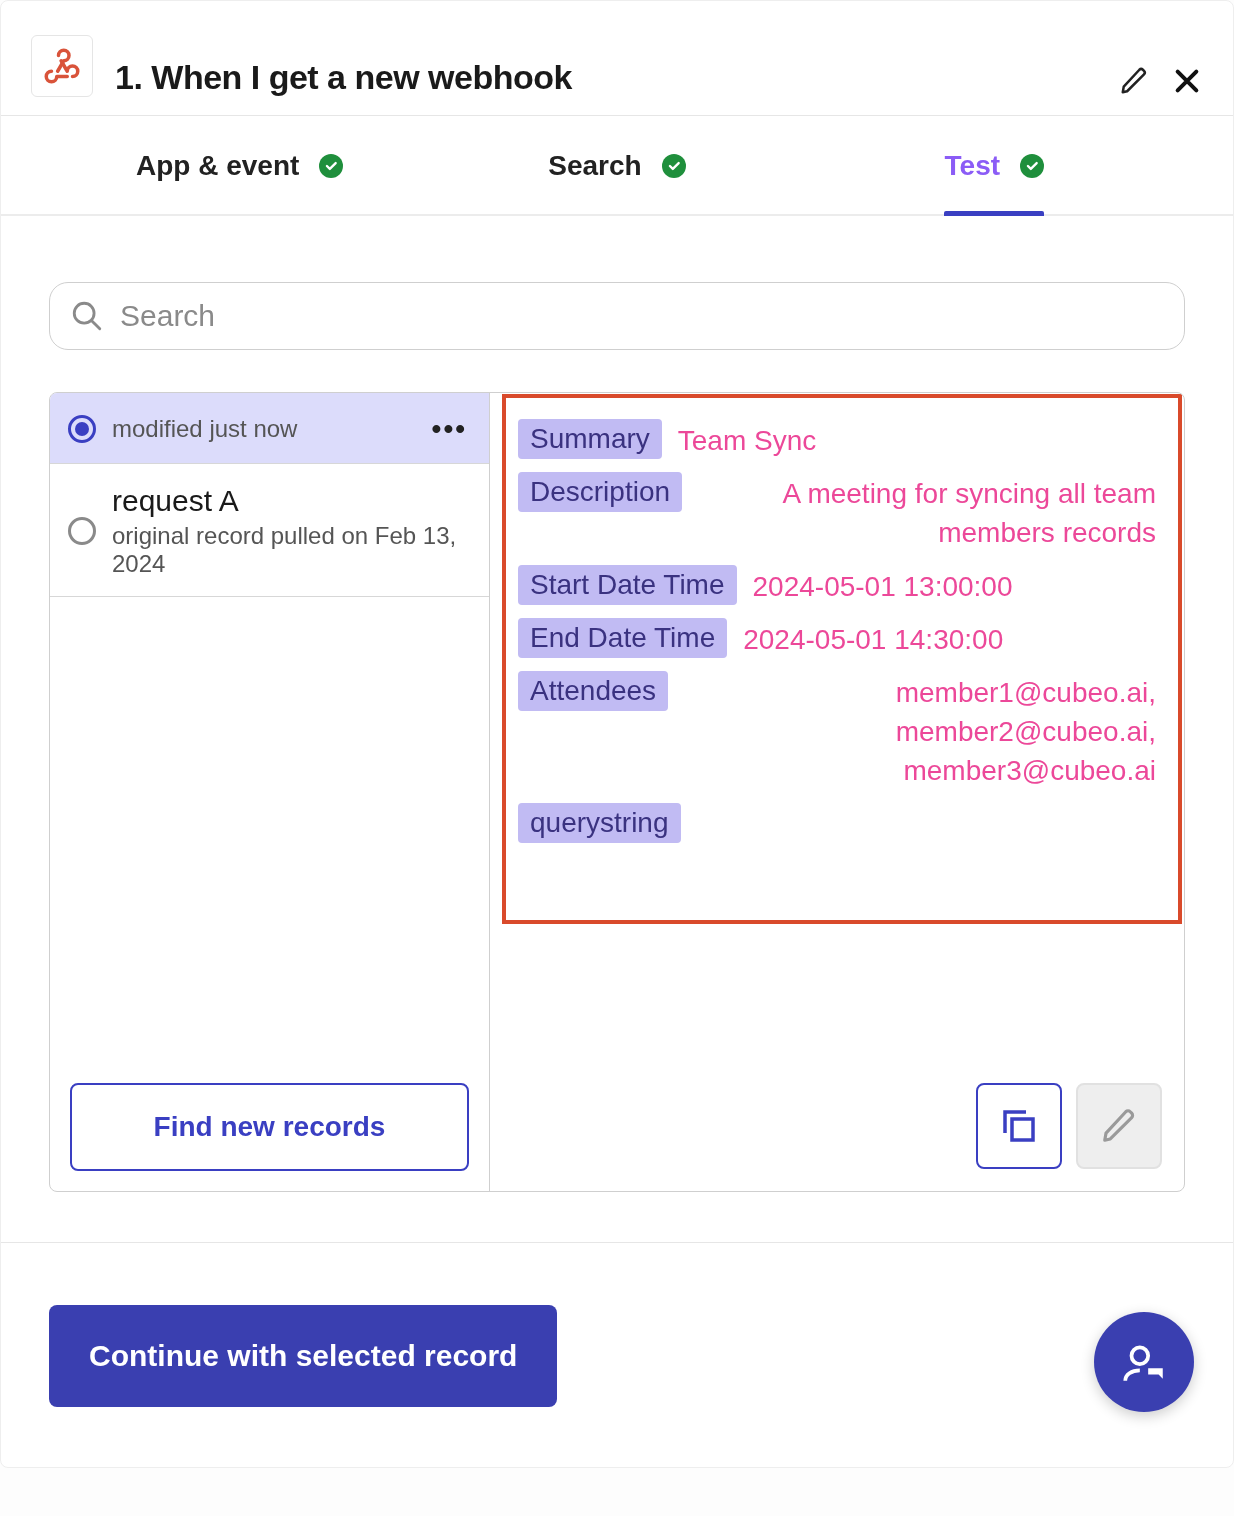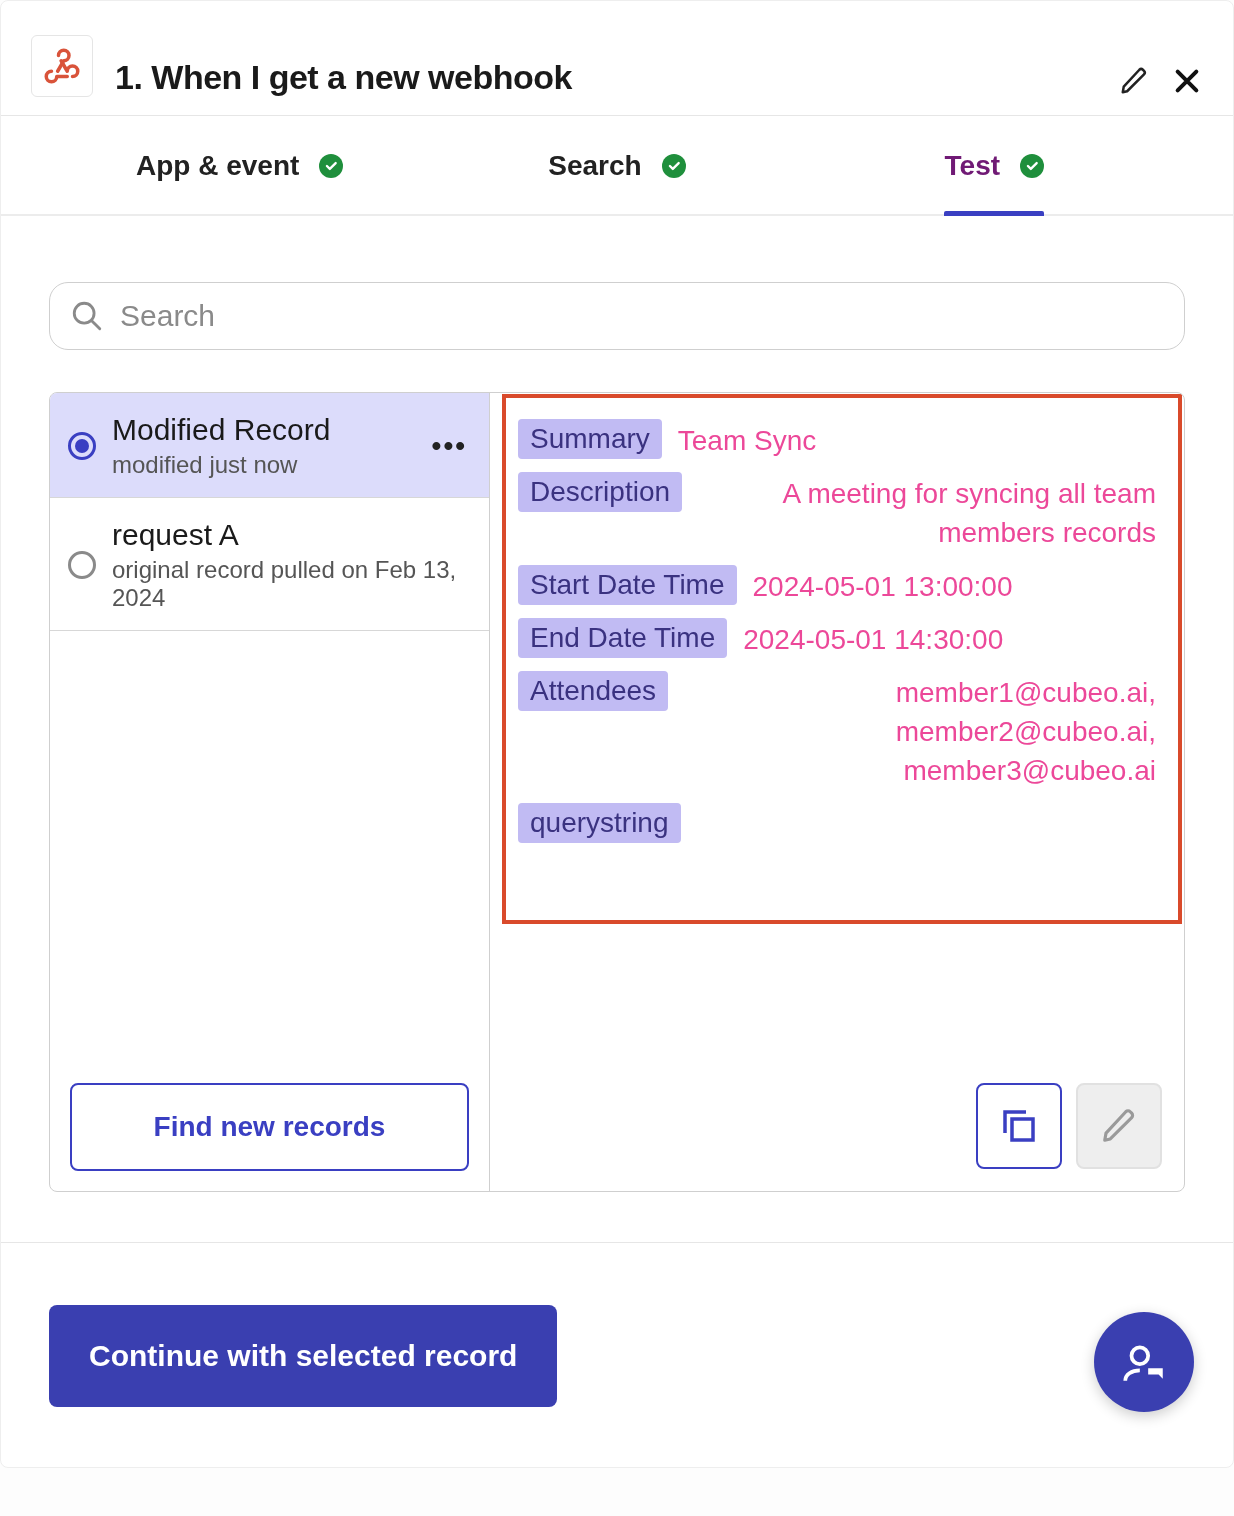--- a/index.html
+++ b/index.html
@@ -68,21 +68,21 @@
     display: none;
   }
   .tab-wrap { position: relative; flex:1; }
   .tab-wrap .tab-underline {
     position: absolute;
     bottom: -2px;
     left: 50%;
     transform: translateX(-50%);
   }
   .tab-wrap.active .tab-underline { display:block; }
-  .tab-wrap.active .tab-label { color:#701a75; }
+  .tab-wrap.active .tab-label { color:#8b5cf6; }
   .check-badge {
     width: 24px; height:24px; border-radius:50%;
     background:#1f8f3c; display:inline-flex;
     align-items:center; justify-content:center;
   }
   .check-badge svg { width:14px; height:14px; }
   
   .main {
     padding: 66px 48px 0 48px;
   }
@@ -338,21 +338,20 @@
     </div>
 
     <div class="records-box">
       <div class="records-list" id="records-list">
 
         <div class="record selected">
             <span class="radio">
               <span class="radio-inner"></span>
             </span>
             <div class="record-text">
-              <div class="record-title">Modified Record</div>
               <div class="record-sub">modified just now</div>
             </div>
             <span class="record-menu">•••</span>
           </div>
           <div class="record">
             <span class="radio"></span>
             <div class="record-text">
               <div class="record-title">request A</div>
               <div class="record-sub">original record pulled on Feb 13, 2024</div>
             </div>

